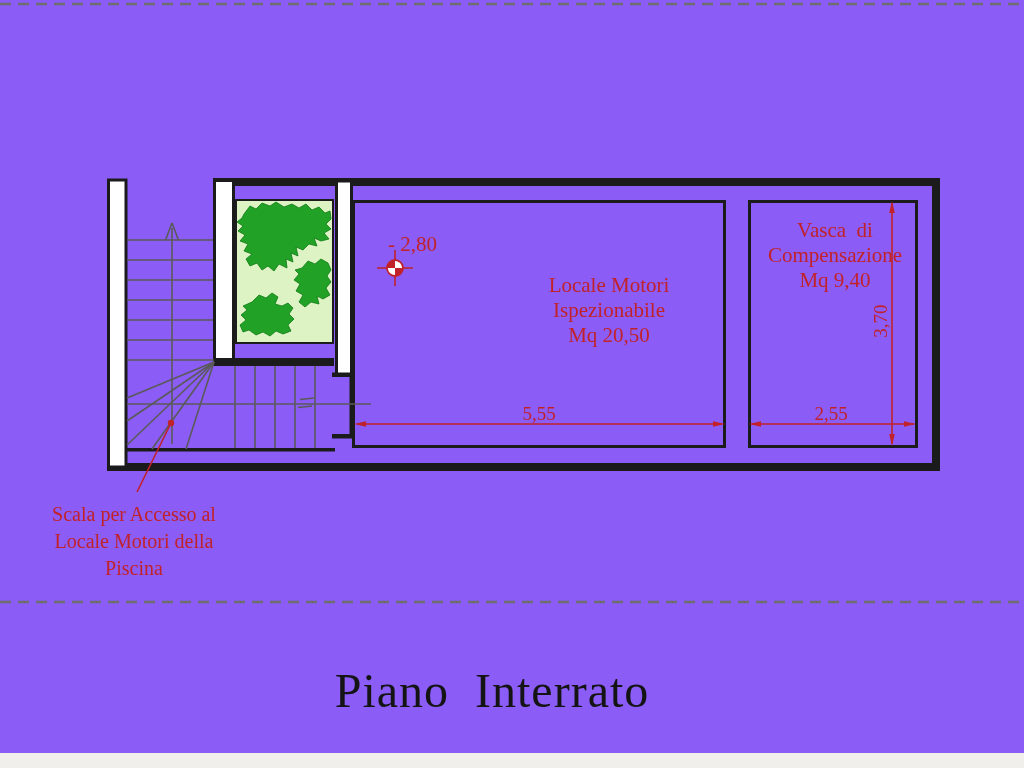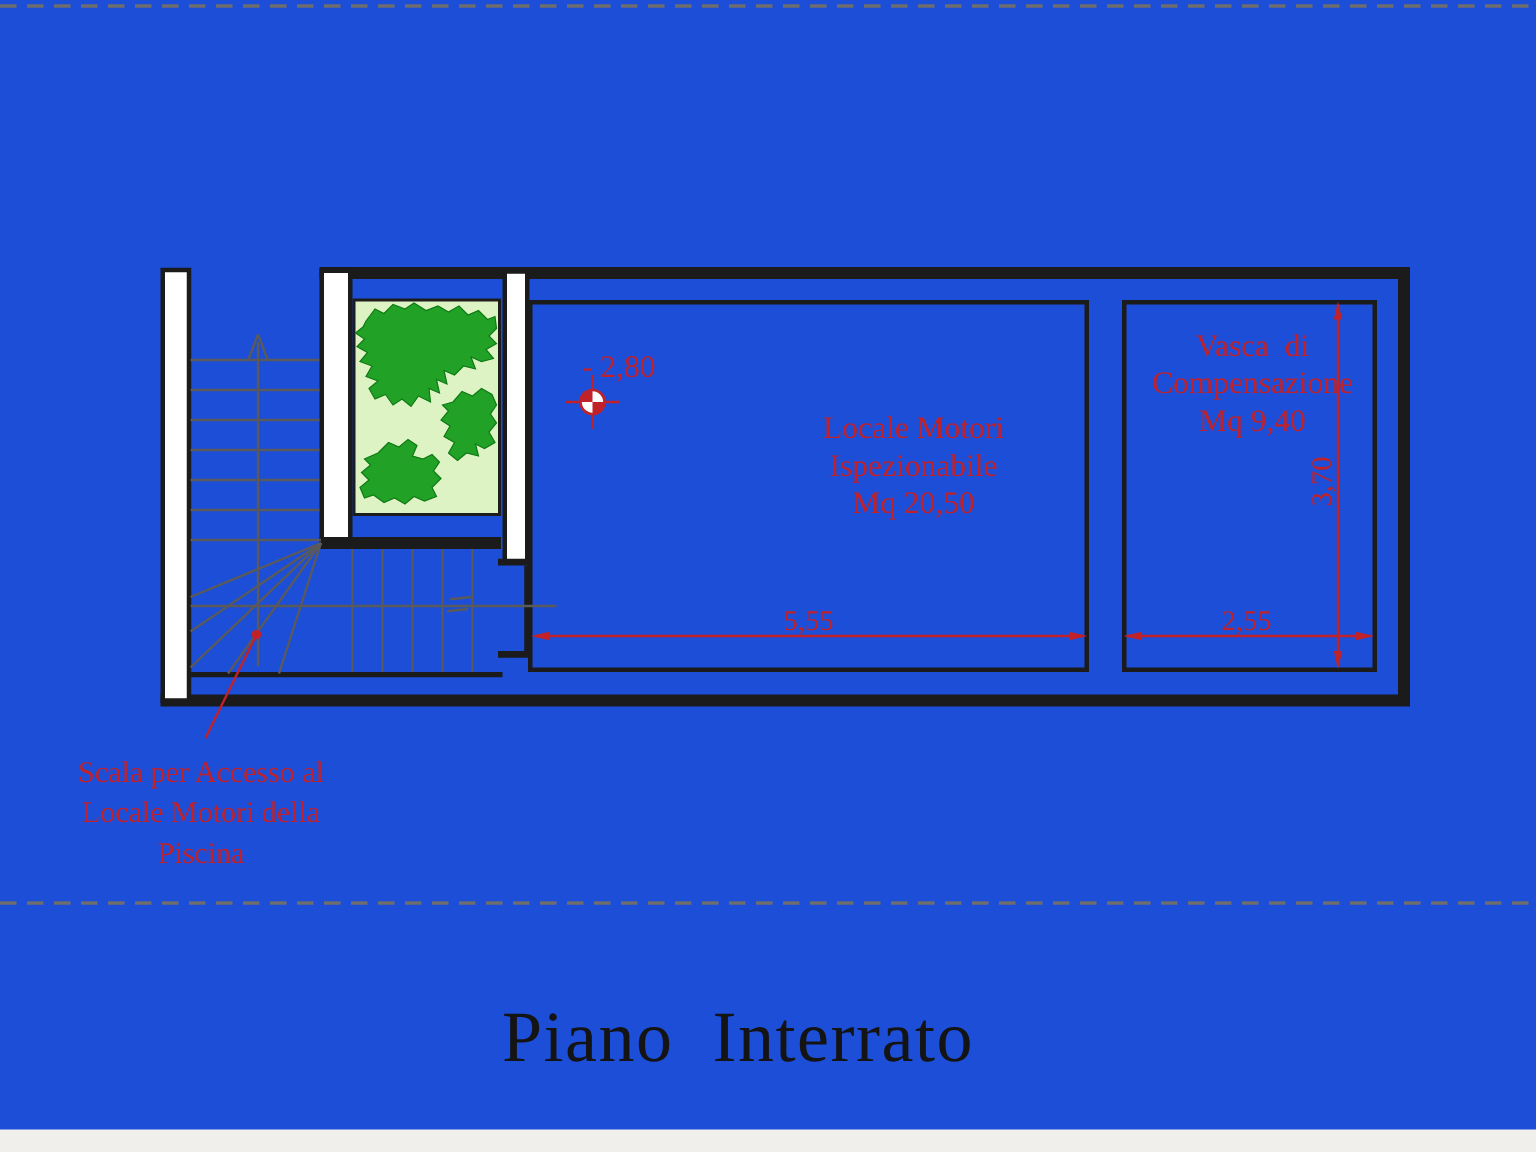--- a/index.html
+++ b/index.html
@@ -1,16 +1,16 @@
 <!DOCTYPE html>
 <html><head>
 <meta charset="utf-8">
 <style>
   html,body{margin:0;padding:0;background:#ffffff;}
-  .stage{position:relative;width:1024px;height:768px;background:#1d4ed8;overflow:hidden;
+  .stage{position:relative;width:1024px;height:768px;background:#8b5cf6;overflow:hidden;
          font-family:"Liberation Serif","DejaVu Serif",serif;}
   svg{display:block}
   .wall{fill:#1b1b1b;stroke:none}
   .wallrect{fill:#ffffff;stroke:#1b1b1b;stroke-width:3}
   .room{fill:none;stroke:#1b1b1b;stroke-width:3}
   .stair{stroke:#5a5a5a;stroke-width:1.6;fill:none}
   .red{stroke:#c1222a;fill:none;stroke-width:1.6}
   .redfill{fill:#c1222a;stroke:none}
   .redtext{fill:#c1222a;font-size:21px;}
   .dimtext{fill:#c1222a;font-size:19px;}

